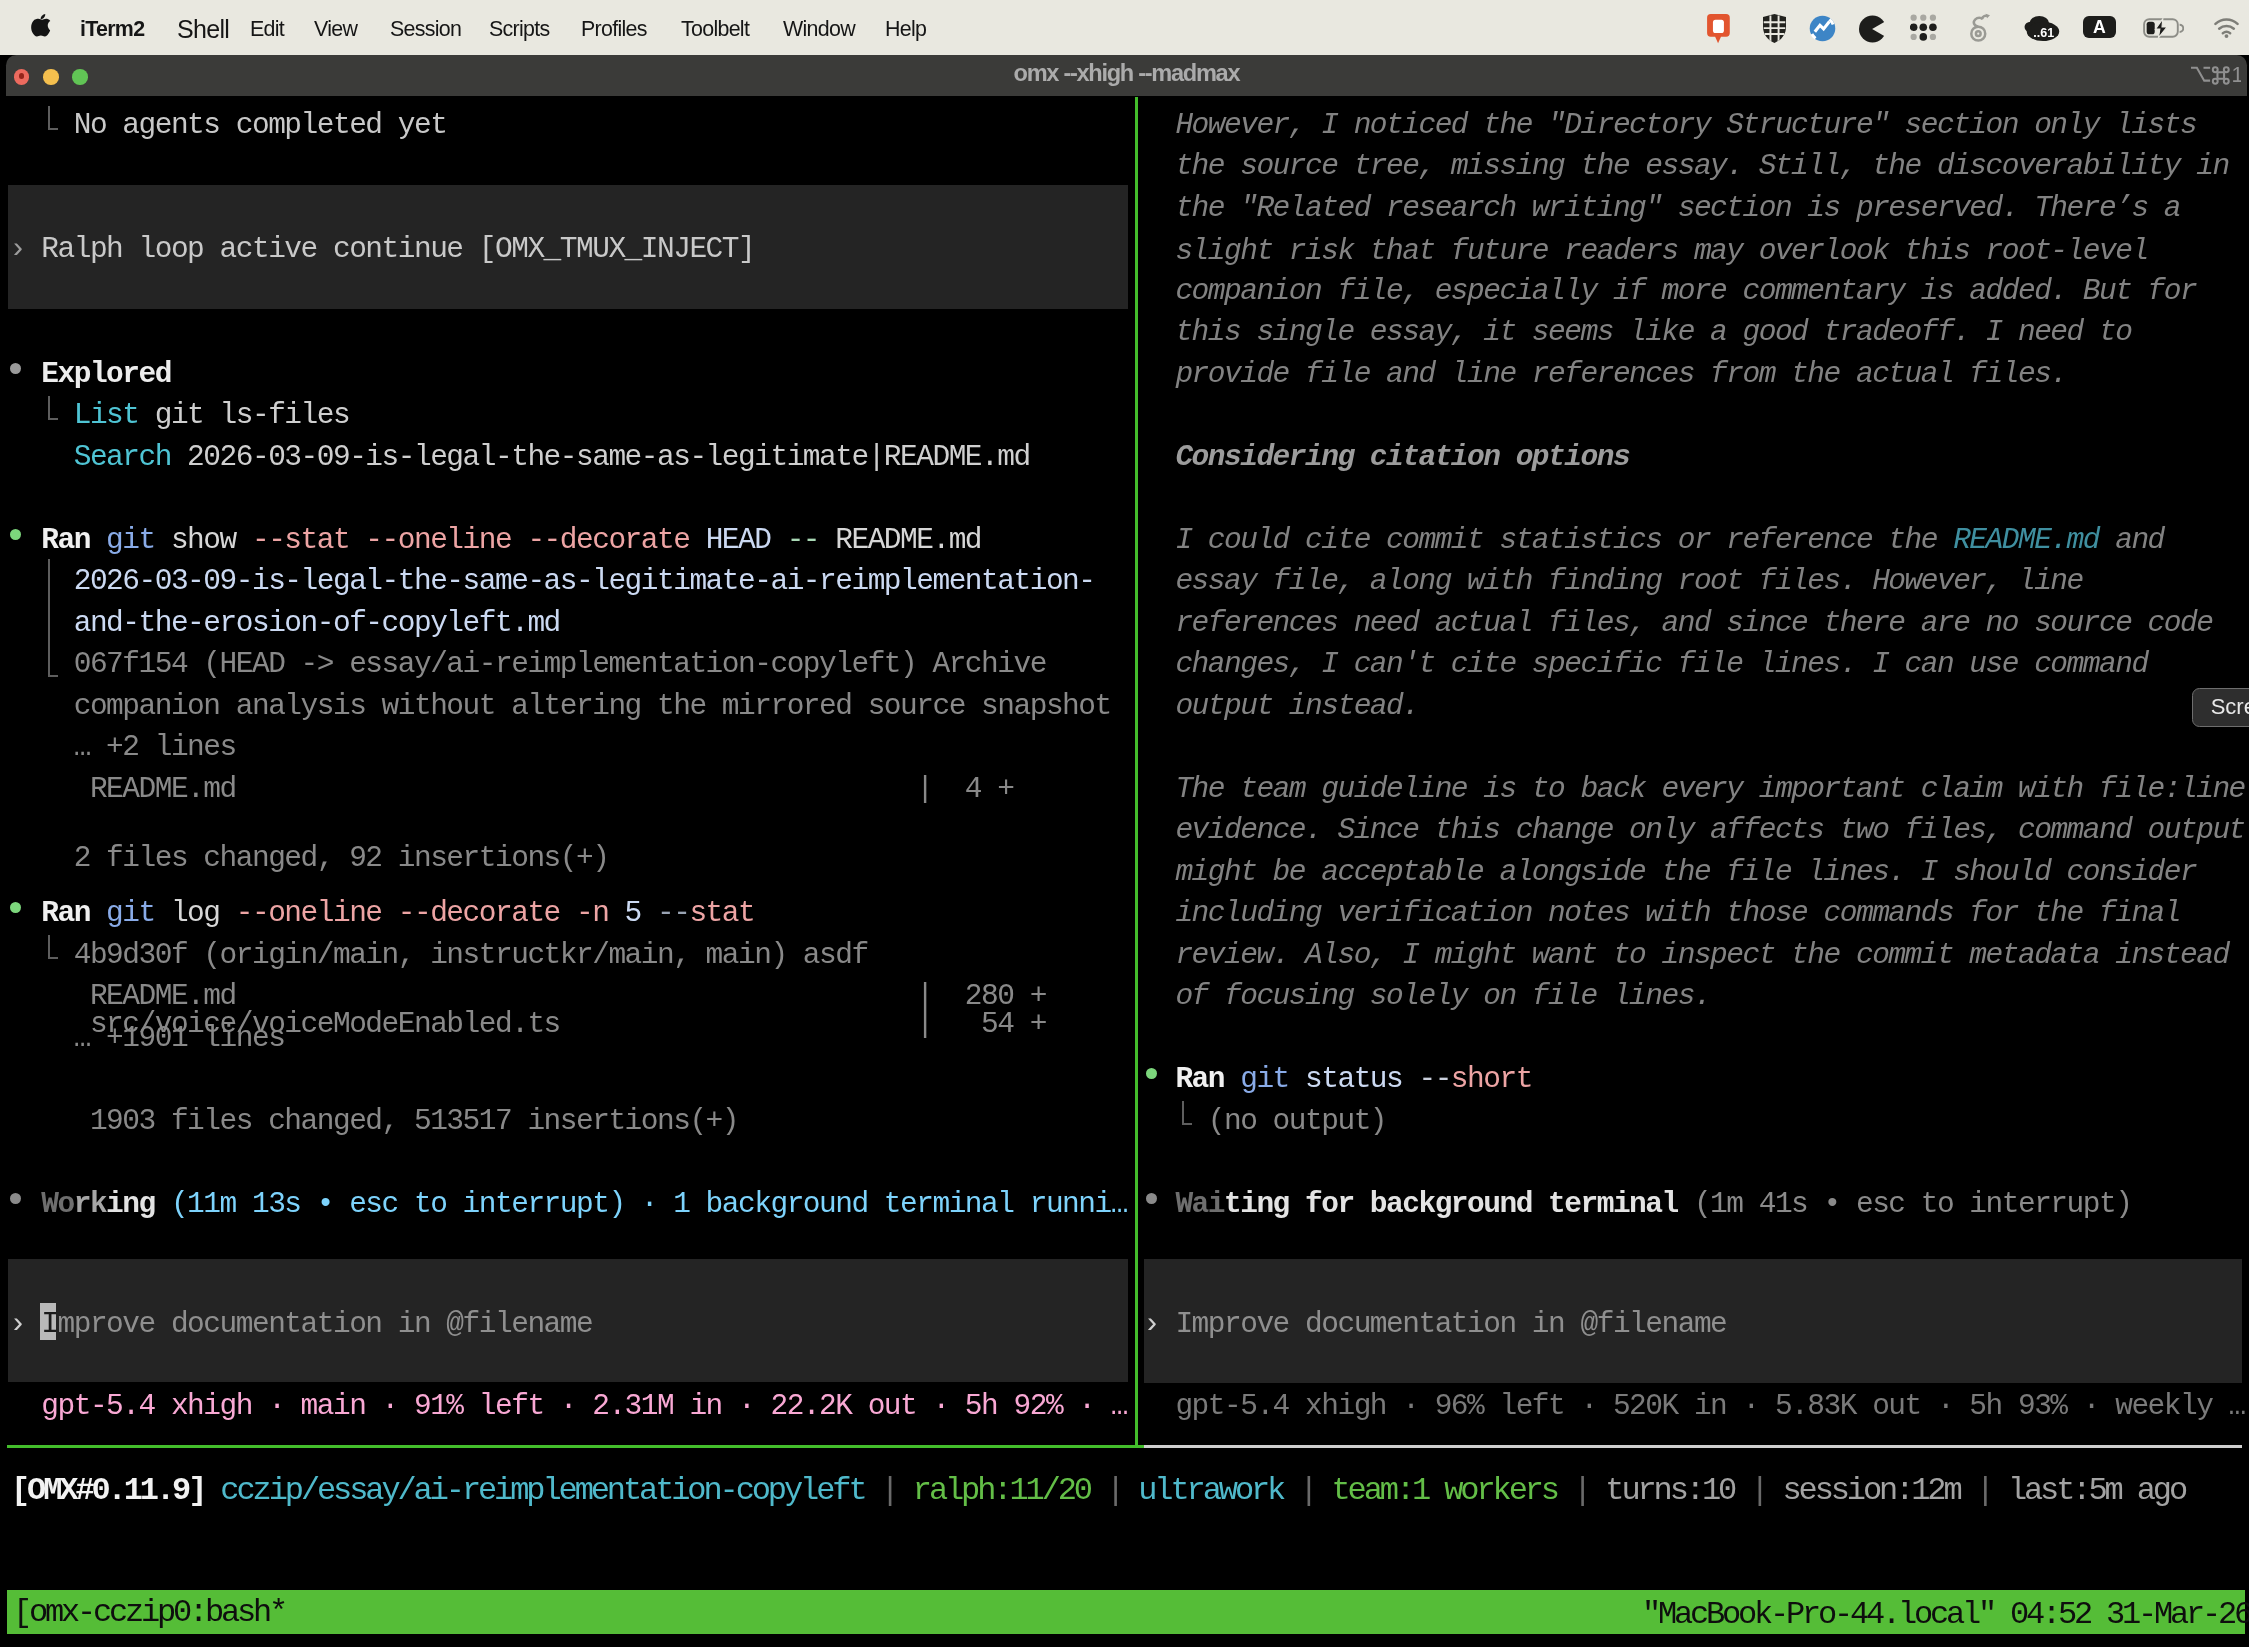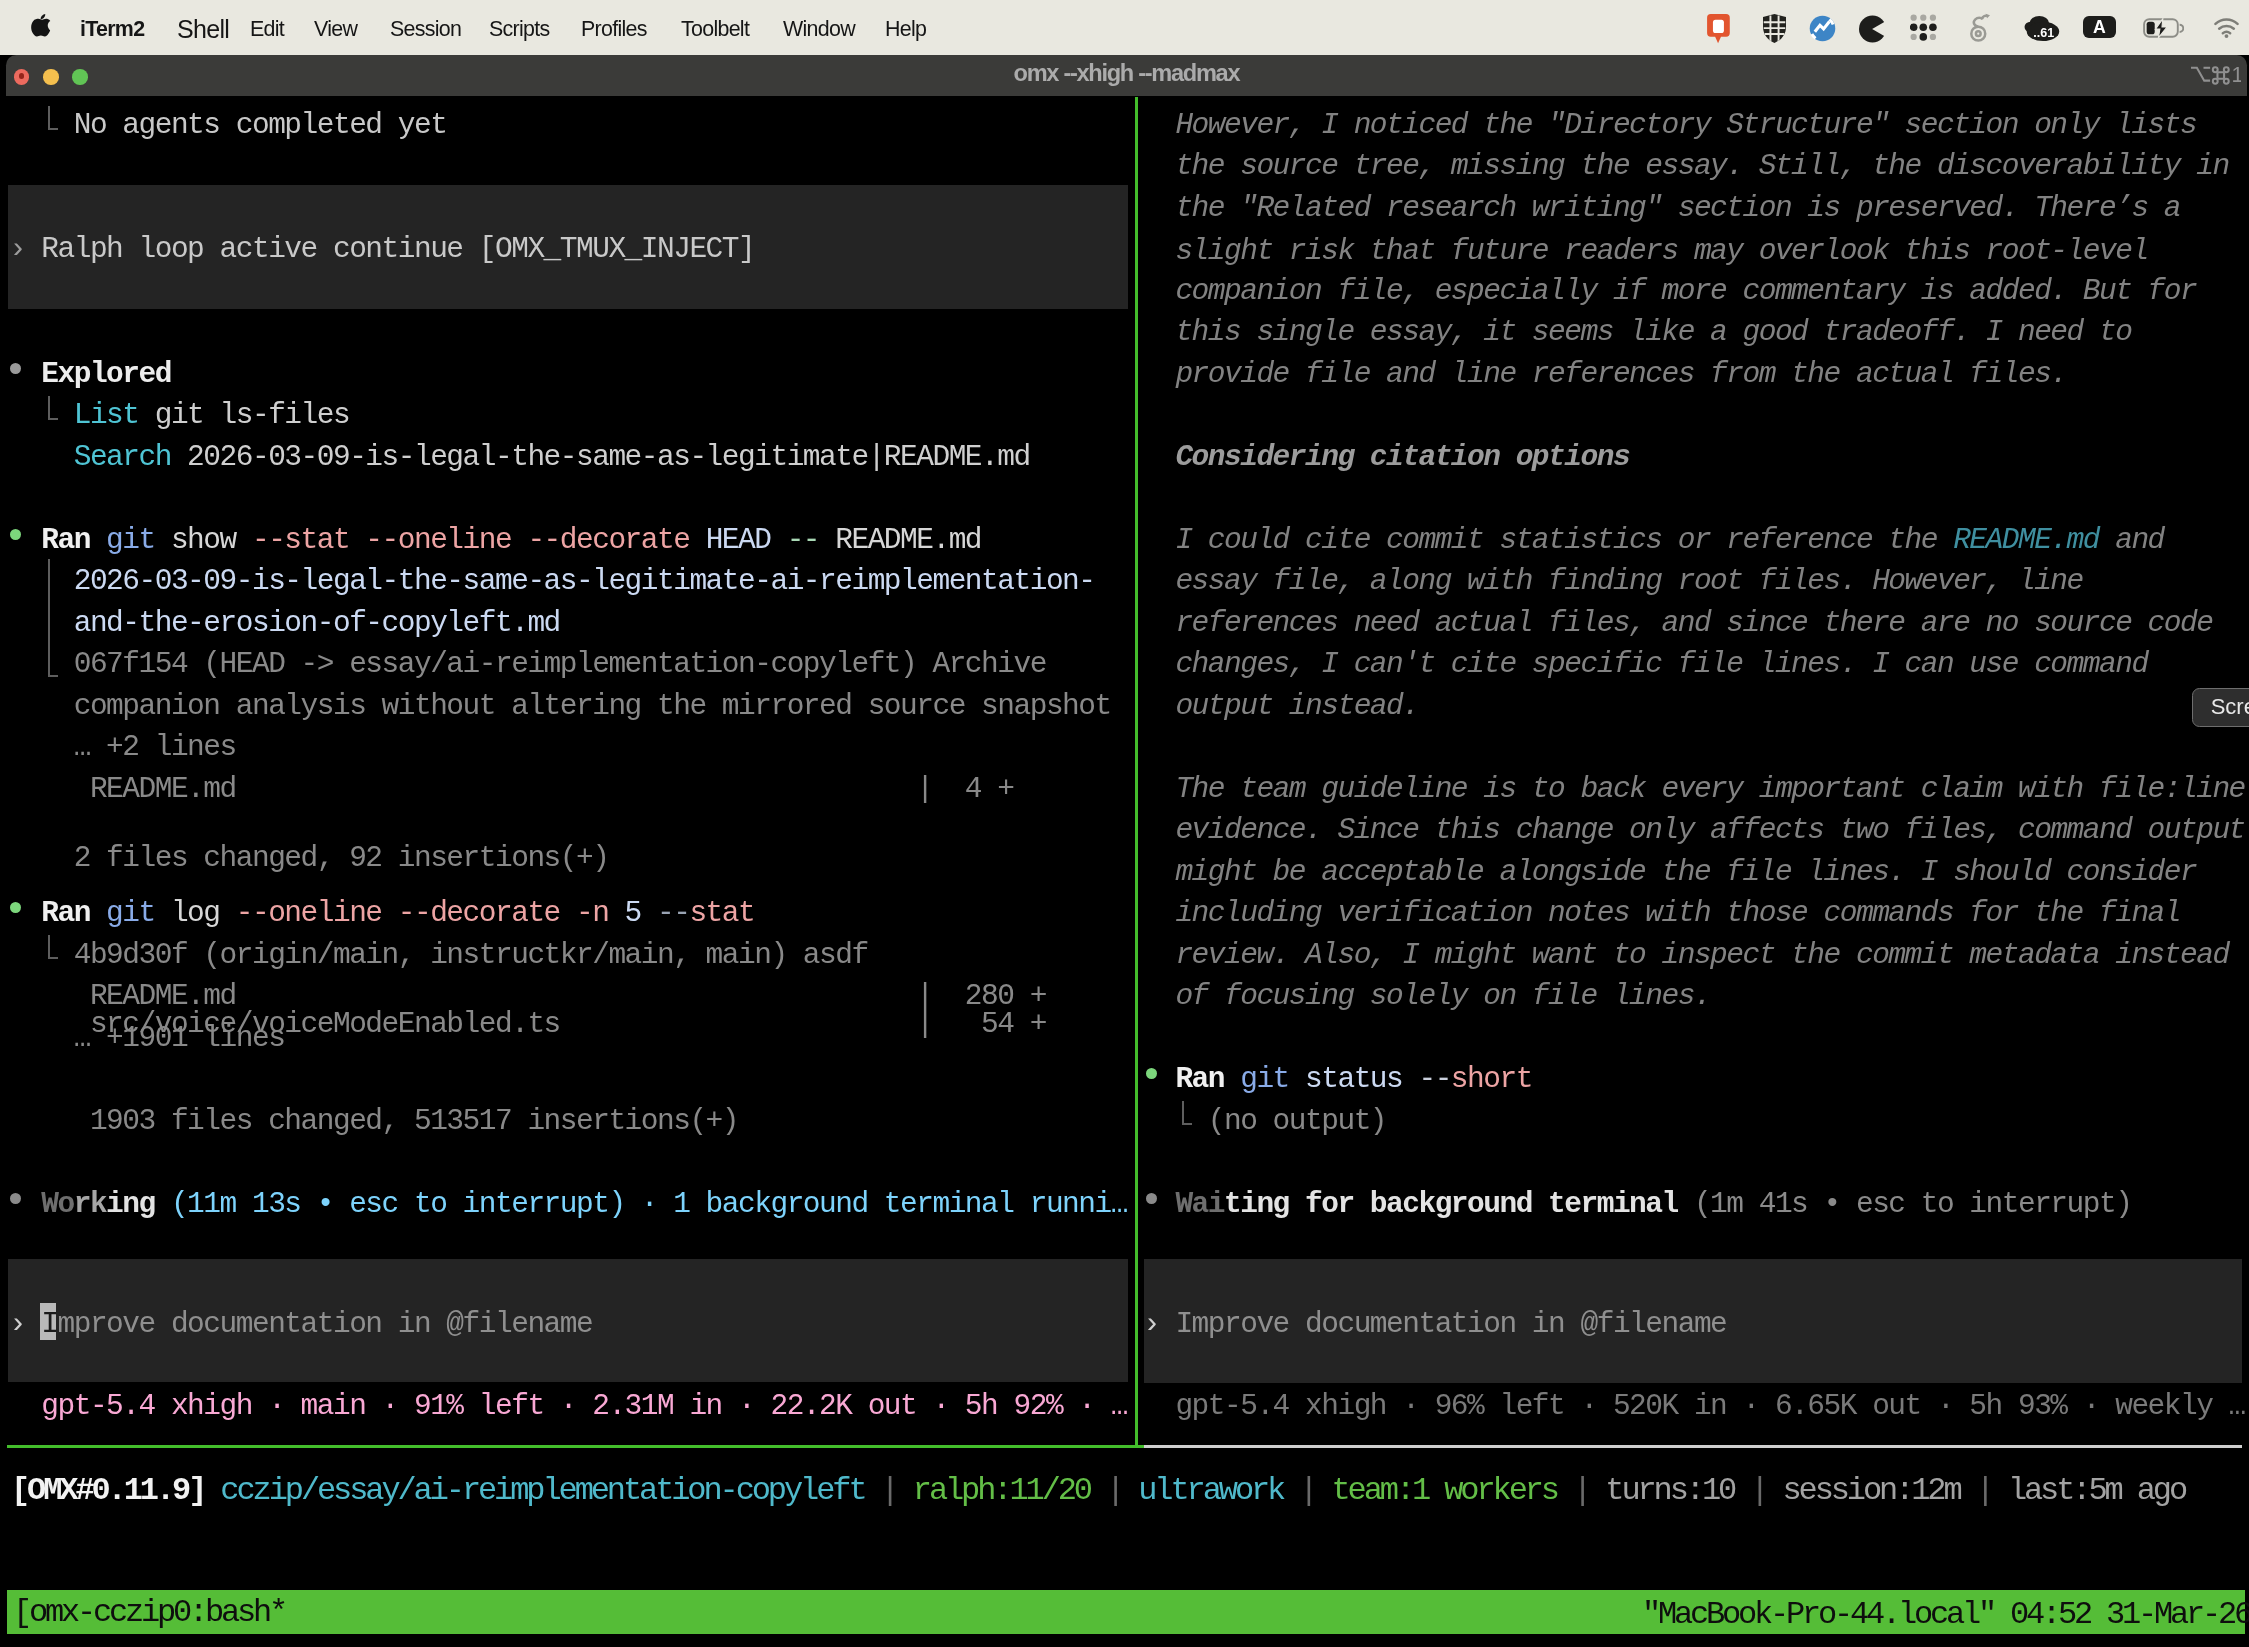--- a/index.html
+++ b/index.html
@@ -171,18 +171,18 @@
 <div class="tl R it" style="left:1143px;top:852px;"><span style="color:#828282">  might be acceptable alongside the file lines. I should consider</span></div>
 <div class="tl R it" style="left:1143px;top:893px;"><span style="color:#828282">  including verification notes with those commands for the final</span></div>
 <div class="tl R it" style="left:1143px;top:935px;"><span style="color:#828282">  review. Also, I might want to inspect the commit metadata instead</span></div>
 <div class="tl R it" style="left:1143px;top:976px;"><span style="color:#828282">  of focusing solely on file lines.</span></div>
 <div style="position:absolute;left:1146px;top:1068px;width:11px;height:11px;border-radius:50%;background:#7CD67C"></div>
 <div class="tl R" style="left:1143px;top:1059px;"><span>  </span><span class="b" style="color:#F0F0F0">Ran</span><span> </span><span style="color:#89ABE8">git</span><span> </span><span style="color:#CBD9F2">status</span><span> </span><span style="color:#C9CFDC">--</span><span style="color:#EDA4A4">short</span></div>
 <div class="tl R" style="left:1143px;top:1101px;"><span style="color:#898989">    (no output)</span></div>
 <div style="position:absolute;left:1146px;top:1193px;width:11px;height:11px;border-radius:50%;background:#8A8A8A"></div>
 <div class="tl R" style="left:1143px;top:1184px;"><span>  </span><span class="b" style="color:#6E6E6E">Wai</span><span class="b" style="color:#E3E3E3">ting for background terminal</span><span style="color:#8A8A8A"> (1m 41s • esc to interrupt)</span></div>
 <div class="tl R" style="left:1143px;top:1304px;"><span style="color:#CFCFCF">› </span><span style="color:#8F8F8F">Improve documentation in @filename</span></div>
-<div class="tl R" style="left:1143px;top:1386px;letter-spacing:-1.5px;"><span style="color:#7A7A7A">  gpt-5.4 xhigh · 96% left · 520K in · 6.65K out · 5h 93% · weekly …</span></div>
+<div class="tl R" style="left:1143px;top:1386px;letter-spacing:-1.5px;"><span style="color:#7A7A7A">  gpt-5.4 xhigh · 96% left · 520K in · 5.83K out · 5h 93% · weekly …</span></div>
 <div class="tl " style="left:11px;top:1470px;letter-spacing:-3.1px;font-size:32px;"><span class="b" style="color:#F2F2F2">[OMX#0.11.9]</span><span> </span><span style="color:#4FB9CB">cczip/essay/ai-reimplementation-copyleft</span><span style="color:#6A6A6A"> | </span><span style="color:#63BE47">ralph:11/20</span><span style="color:#6A6A6A"> | </span><span style="color:#4FB9CB">ultrawork</span><span style="color:#6A6A6A"> | </span><span style="color:#63BE47">team:1 workers</span><span style="color:#6A6A6A"> | </span><span style="color:#A2A2A2">turns:10</span><span style="color:#6A6A6A"> | </span><span style="color:#A2A2A2">session:12m</span><span style="color:#6A6A6A"> | </span><span style="color:#A2A2A2">last:5m ago</span></div>
 <div style="position:absolute;left:7.4px;top:1590px;width:2238px;height:44px;background:#55BD37"></div>
 <div class="tl " style="left:13px;top:1592px;letter-spacing:-3.2px;font-size:32px;"><span style="color:#0E0E0E">[omx-cczip0:bash*</span></div>
 <div class="tl " style="left:1642px;top:1594px;letter-spacing:-3.2px;font-size:32px;"><span style="color:#0E0E0E">"MacBook-Pro-44.local" 04:52 31-Mar-26</span></div>
 <div style="position:absolute;left:2192px;top:688px;width:66px;height:39px;background:#2E2E2E;border:1.8px solid #6E6E6E;border-radius:7.4px;color:#E8E8E8;font-size:22px;line-height:35px;padding-left:17.7px">Scre</div>
 
 </body></html>

